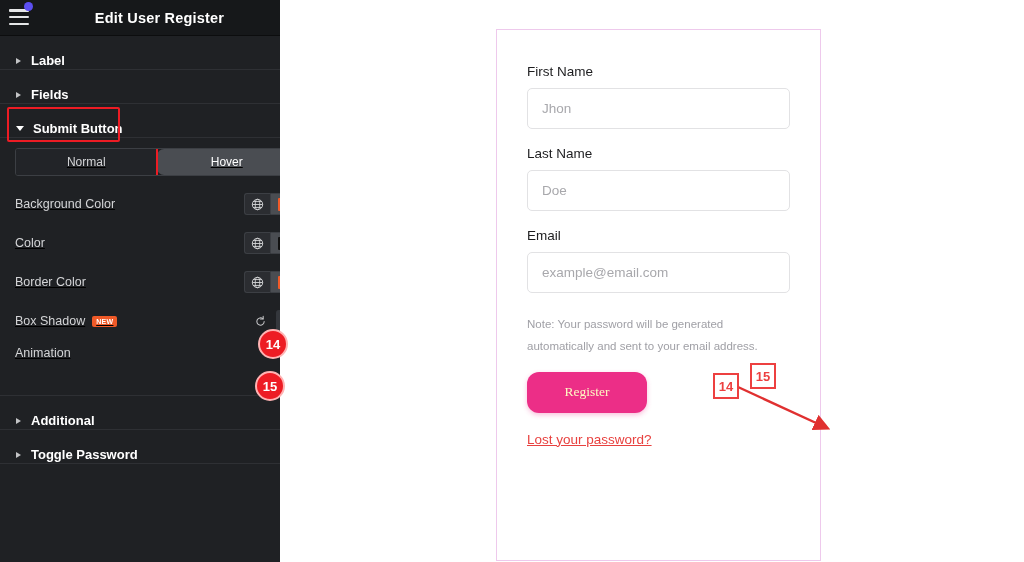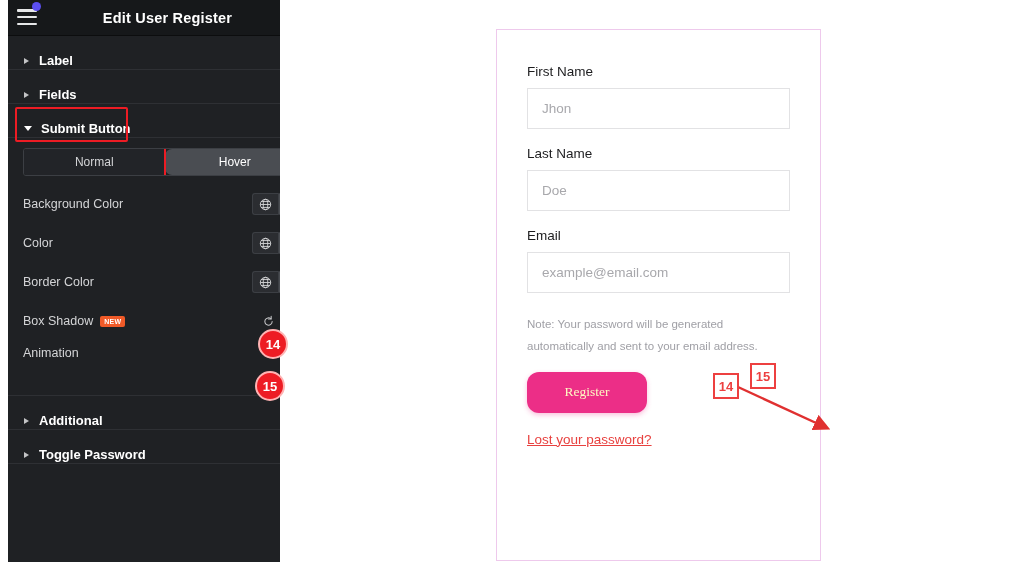--- a/index.html
+++ b/index.html
@@ -6,21 +6,21 @@
   html, body {
     width: 1024px; height: 562px;
     font-family: "Liberation Sans", sans-serif;
     background: #ffffff;
     overflow: hidden;
   }
   #app { position: relative; width: 1024px; height: 562px; }
 
   
   #sidebar {
-    position: absolute; left: 8px; top: 0;
+    position: absolute; left: 0; top: 0;
     width: 314px; height: 562px;
     background: #1f2124;
     border-right: 1px solid #0a0b0c;
   }
   #panel-header {
     position: relative;
     height: 36px;
     background: #16181a;
     display: flex; align-items: center;
     border-bottom: 1px solid #0c0d0e;
@@ -75,21 +75,21 @@
 
   #submit-section-wrap { position: relative; }
   #submit-highlight {
     position: absolute; left: 7px; top: 3px;
     width: 113px; height: 35px;
     border: 2px solid #ed1c24;
     border-radius: 2px;
     pointer-events: none;
   }
 
-  #submit-body { padding: 10px 15px 6px 15px; }
+  #submit-body { padding: 10px 15px 6px 15px; text-decoration: underline; }
 
   
   .tabs {
     display: flex;
     border: 1px solid #3c3f44;
     border-radius: 3px;
     overflow: hidden;
     height: 28px;
     position: relative;
     margin-bottom: 16px;
@@ -189,21 +189,21 @@
     border: 1.5px solid #eec9ec;
   }
   #form-inner { padding: 34px 30px 0 30px; }
 
   .form-label {
     color: #1d1d1f; font-size: 13.5px; font-weight: normal;
     margin-bottom: 9px;
   }
   .form-input {
     width: 100%; height: 41px;
-    border: 1px solid #e2e2e4; border-radius: 0;
+    border: 1px solid #e2e2e4; border-radius: 5px;
     background: #fff;
     padding: 0 14px;
     font-size: 13.5px; color: #9a9a9e;
     font-family: "Liberation Sans", sans-serif;
     margin-bottom: 17px;
     outline: none;
   }
   .form-input::placeholder { color: #a8a8ac; }
 
   .form-note {

